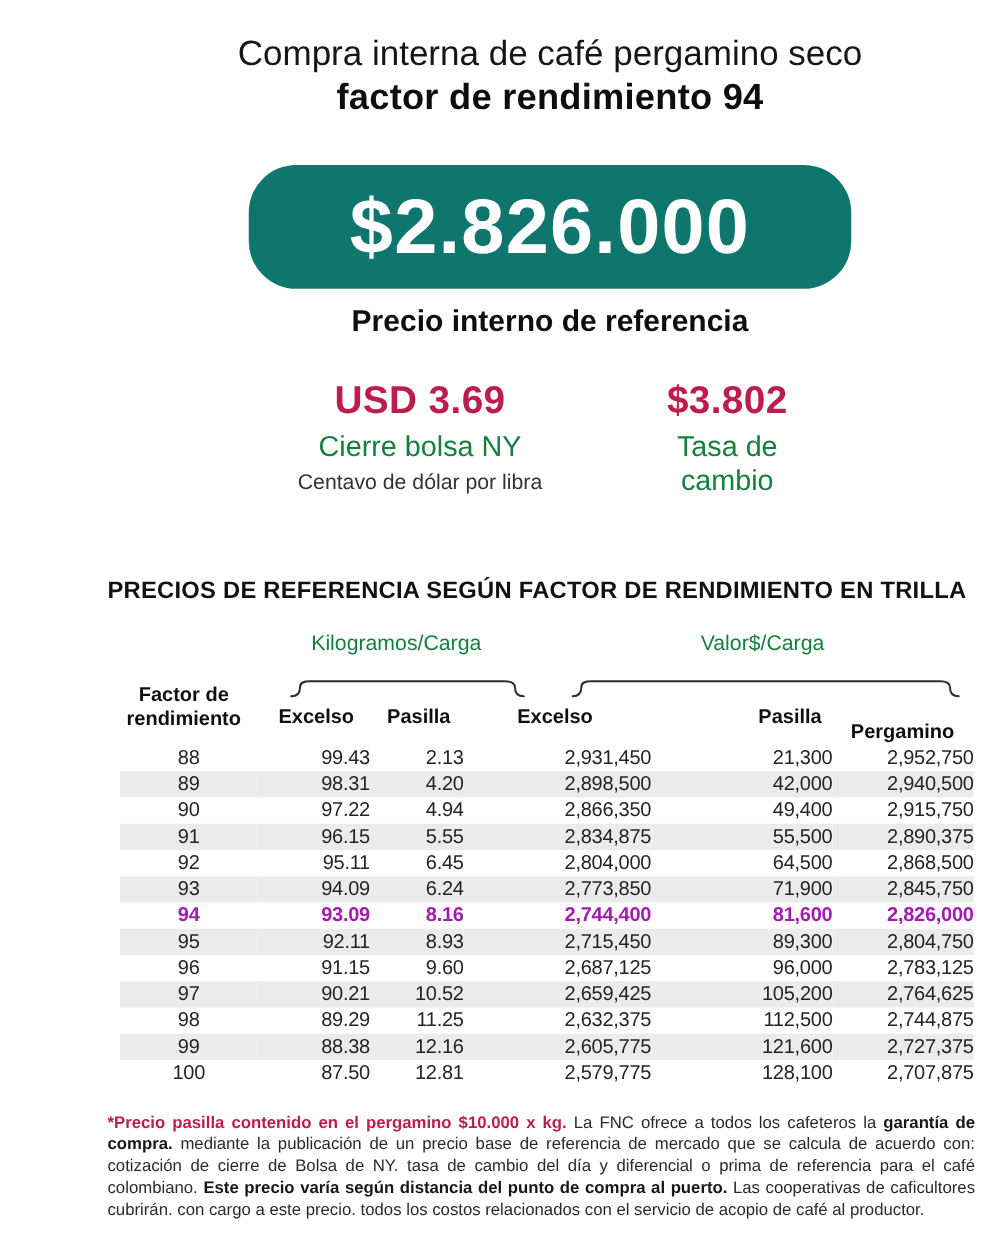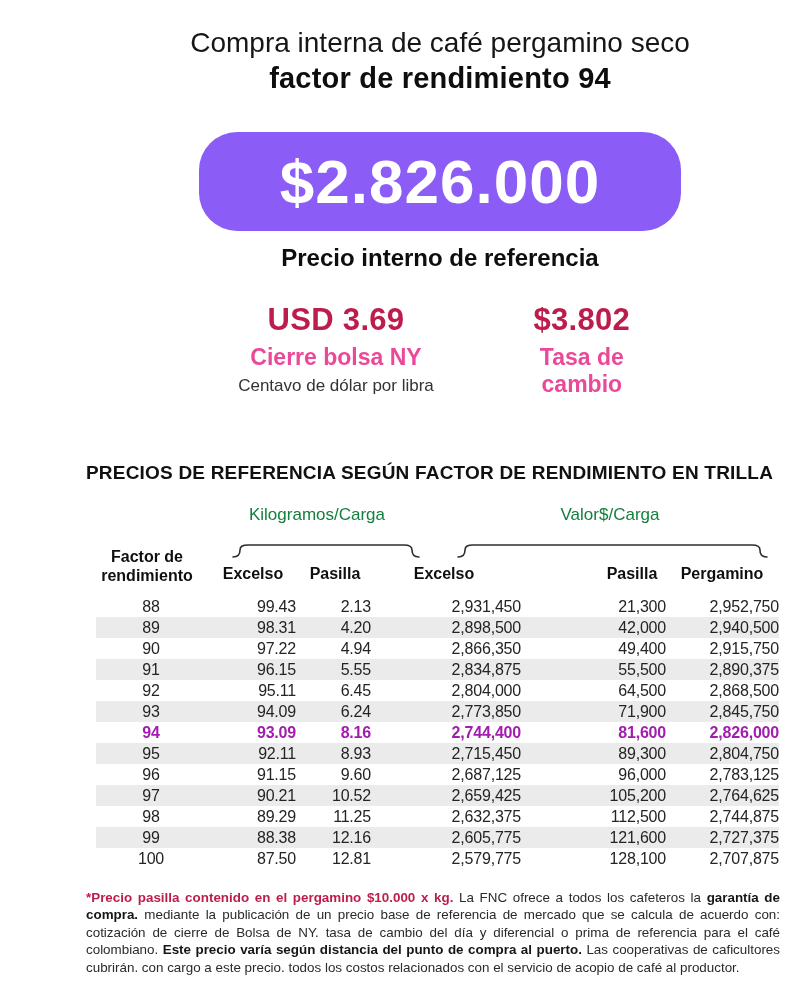--- a/index.html
+++ b/index.html
@@ -5,29 +5,29 @@
   html,body{margin:0;padding:0;background:#ffffff;}
   body{width:800px;height:989px;overflow:hidden;font-family:"Liberation Sans",sans-serif;color:#1c1c1c;}
   .page{position:relative;width:800px;height:989px;padding-left:40px;}
 
   
   .title{padding-top:26px;text-align:center;}
   .title-line1{font-size:28px;font-weight:400;line-height:34px;color:#161616;}
   .title-line2{font-size:29px;font-weight:700;line-height:36px;color:#0e0e0e;letter-spacing:.2px;}
 
   
-  .badge{margin:36px auto 0;width:482px;height:99px;background:#8b5cf6;border-radius:38px;
+  .badge{margin:36px auto 0;width:482px;height:99px;background:#0f766e;border-radius:38px;
          display:flex;align-items:center;justify-content:center;}
   .badge-value{color:#ffffff;font-size:62px;font-weight:700;letter-spacing:1px;}
   .badge-caption{margin-top:13px;text-align:center;font-size:24px;font-weight:700;color:#0e0e0e;}
 
   
   .metrics{margin-top:30px;display:flex;justify-content:center;gap:88px;text-align:center;}
   .metric-value{font-size:31px;font-weight:700;color:#bd1d4c;line-height:36px;letter-spacing:.3px;}
-  .metric-label{margin-top:6px;font-size:23px;font-weight:700;color:#ec4899;line-height:27px;}
+  .metric-label{margin-top:6px;font-size:23px;font-weight:400;color:#15803d;line-height:27px;}
   .metric-label.wrap{width:120px;margin-left:auto;margin-right:auto;}
   .metric-sub{margin-top:5px;font-size:17px;font-weight:400;color:#333333;}
 
   
   .section-heading{margin:64px 0 0 46px;font-size:19px;font-weight:700;letter-spacing:.2px;color:#111111;}
 
   
   .thead-block{position:relative;height:106px;margin-top:6px;}
   .group-label{position:absolute;top:15px;font-size:17px;font-weight:400;color:#15803d;text-align:center;}
   .gl-kg{left:182px;width:190px;}
@@ -36,21 +36,21 @@
   .bk-kg{left:192px;width:188px;}
   .bk-val{left:417px;width:311px;}
   .bracket svg{display:block;width:100%;height:100%;}
   .bracket path{fill:none;stroke:#2e2e2e;stroke-width:1.6;stroke-linecap:round;}
   .colhead{position:absolute;font-size:16px;font-weight:700;color:#0f0f0f;text-align:center;}
   .ch-factor{left:37px;top:57px;width:140px;line-height:19px;}
   .ch-kg-exc{left:173px;top:75px;width:80px;}
   .ch-kg-pas{left:255px;top:75px;width:80px;}
   .ch-val-exc{left:364px;top:75px;width:80px;}
   .ch-val-pas{left:552px;top:75px;width:80px;}
-  .ch-val-per{left:632px;top:75px;width:100px;}
+  .ch-val-per{left:632px;top:87px;width:100px;}
 
   
   table.prices{border-collapse:collapse;margin-left:56px;width:683px;table-layout:fixed;}
   table.prices td{height:21px;padding:0;font-size:16px;color:#242424;letter-spacing:-.2px;white-space:nowrap;}
   td.c1{width:110px;text-align:center;}
   td.c2{width:90px;text-align:right;padding-right:20px;}
   td.c3{width:75px;text-align:right;padding-right:23px;}
   td.c4{width:150px;text-align:right;padding-right:21px;}
   td.c5{width:145px;text-align:right;padding-right:8px;}
   td.c6{width:113px;text-align:right;padding-right:21px;}

